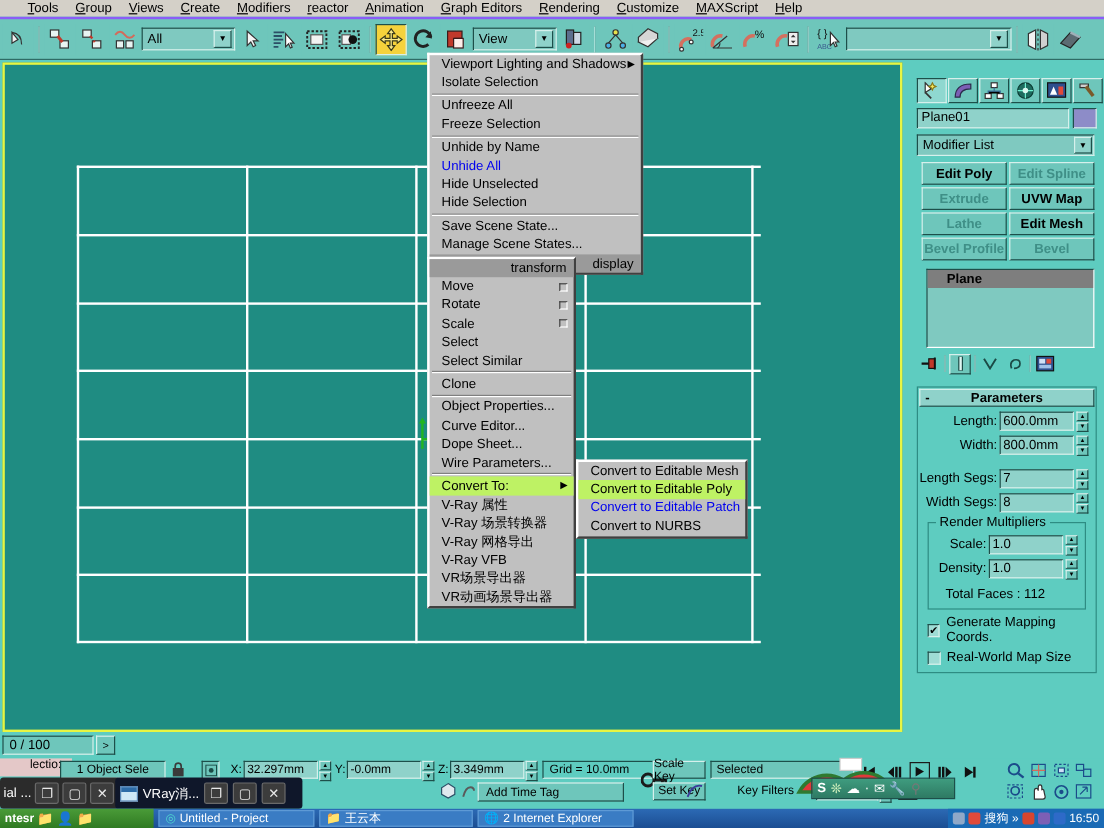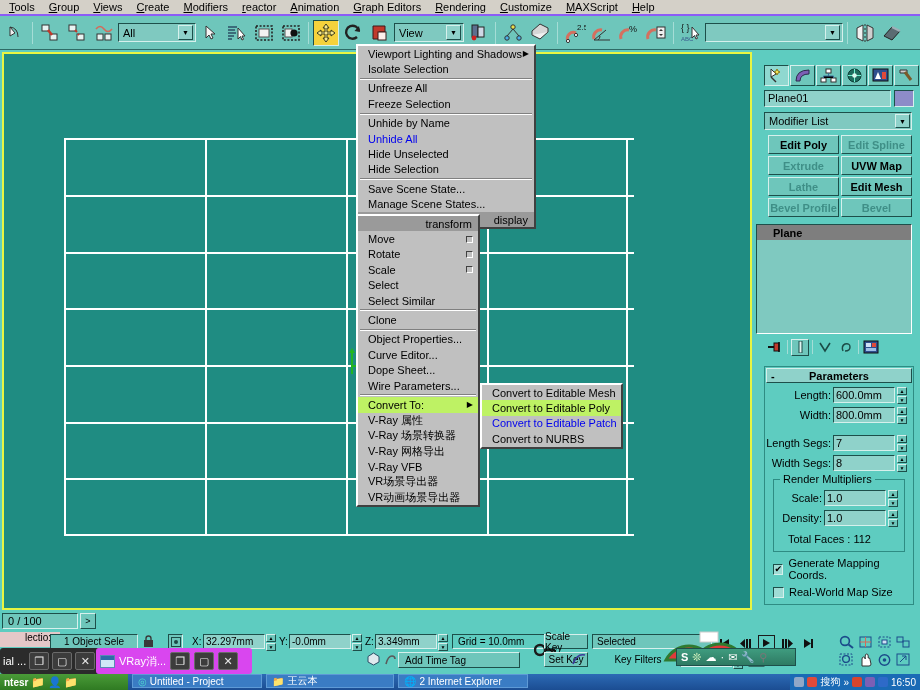--- a/index.html
+++ b/index.html
@@ -8,21 +8,21 @@
     font-family:"Liberation Sans", sans-serif;
     font-size:11px;
     background:#5eccc0;
     color:#000;
     position:relative;
   }
 
   
   #menubar{
     position:absolute; left:0; top:0; width:920px; height:14px;
-    background:#d4d0c8; display:flex; align-items:center; padding-left:2px;
+    background:#d4d0c8; display:flex; align-items:center; padding-left:16px;
   }
   #menubar .mi{ padding:0 7px; font-size:11px; line-height:13px; color:#000; white-space:nowrap; }
   #menubar .mi u{ text-decoration:underline; }
 
   
   #toolbar{
     position:absolute; left:0; top:14px; width:920px; height:36px;
     background:#6ec6bb;
     border-top:2px solid #8b5cf6; border-bottom:1px solid #2e6b65;
     display:flex; align-items:center; gap:1px; padding:0 2px;
@@ -85,21 +85,21 @@
   }
   #modlist .arw{ position:absolute; right:1px; top:1px; width:15px; height:14px;
     background:#8fd2ca; border:1px solid; border-color:#d6f0ec #1d4f4a #1d4f4a #d6f0ec;
     display:flex; align-items:center; justify-content:center; font-size:7px; }
   #modbtns{ display:grid; grid-template-columns:1fr 1fr; gap:2px; margin:5px 8px 0 12px; }
   .mbtn{ height:19px; background:#6ec6bb; font-size:11px; font-weight:bold;
          display:flex; align-items:center; justify-content:center;
          border:1px solid; border-color:#d6f0ec #1d4f4a #1d4f4a #d6f0ec; }
   .mbtn.dis{ color:#3f8f87; }
   #stacklist{
-    margin:7px 8px 0 0; height:110px; background:#7fc9c0;
+    margin:7px 8px 0 16px; height:66px; background:#7fc9c0;
     border:1px solid; border-color:#1d4f4a #ffffff #ffffff #1d4f4a;
   }
   #stacklist .row{ height:15px; background:#7e7e7e; color:#000; font-size:11px;
                    display:flex; align-items:center; padding-left:16px; font-weight:bold; }
   #stacktools{ display:flex; align-items:center; gap:3px; margin:4px 8px 0 10px; height:18px; }
   #stacktools .sep{ width:1px; height:14px; background:#2e6b65; border-right:1px solid #a5ddd6; }
   .sicon{ width:18px; height:17px; display:flex; align-items:center; justify-content:center; }
   .sicon.box{ border:1px solid; border-color:#d6f0ec #1d4f4a #1d4f4a #d6f0ec; background:#6ec6bb;}
   #rollout{ margin:10px 6px 0 8px; border:1px solid #2e8c83; }
   #rolloutHdr{
@@ -180,31 +180,31 @@
   #selectedfld{ position:absolute; left:592px; top:2px; width:120px; height:15px; background:#6ec6bb;
           border:1px solid; border-color:#1d4f4a #d6f0ec #d6f0ec #1d4f4a;
           font-size:10px; display:flex; align-items:center; padding-left:4px; }
   #keyfilters{ position:absolute; left:592px; top:20px; width:92px; height:15px; font-size:10px;
           display:flex; align-items:center; justify-content:center; }
   .navicon{ width:17px; height:16px; display:flex; align-items:center; justify-content:center; }
 
   
   #win1{ position:absolute; left:0; top:648px; width:100px; height:26px; background:#2b2b2b;
          border-radius:3px; display:flex; align-items:center; gap:3px; padding:0 3px; z-index:70;}
-  #win2{ position:absolute; left:96px; top:648px; width:156px; height:26px; background:#d946ef;
+  #win2{ position:absolute; left:96px; top:648px; width:156px; height:26px; background:#0f172a;
          border-radius:3px; display:flex; align-items:center; gap:4px; padding:0 4px; z-index:70;}
   .wbtn{ width:20px; height:18px; background:#3c3c3c; border:1px solid #6a6a6a; border-radius:2px;
          color:#e8e8e8; font-size:11px; display:flex; align-items:center; justify-content:center; }
   .wtitle{ color:#fff; font-size:11px; white-space:nowrap; }
   .wicon{ width:15px; height:13px; background:#cfe8f7; border:1px solid #5b87b5; }
   .wicon i{ display:block; height:4px; background:#2d6ca8; }
 
   
   #taskbar{ position:absolute; left:0; top:674px; width:920px; height:16px;
-            background:linear-gradient(#2c6ab5,#1b4d92); z-index:80; display:flex; align-items:flex-start; }
+            background:linear-gradient(#2c6ab5,#1b4d92); z-index:80; display:flex; align-items:center; }
   #startbtn{ width:128px; height:16px; background:linear-gradient(#4a9b38,#2f7a22);
              display:flex; align-items:center; gap:3px; padding-left:4px; }
   .taskitem{ height:14px; margin-left:4px; background:#3a7cc4; border:1px solid #5e9ad6;
              display:flex; align-items:center; gap:3px; padding:0 5px; color:#fff; font-size:10px;
              white-space:nowrap; overflow:hidden; }
   #tray{ margin-left:auto; height:16px; background:#1a6ab5; display:flex; align-items:center;
          gap:3px; padding:0 4px; color:#fff; font-size:10px; }
   .trayico{ width:10px; height:10px; border-radius:2px; }
 
   

